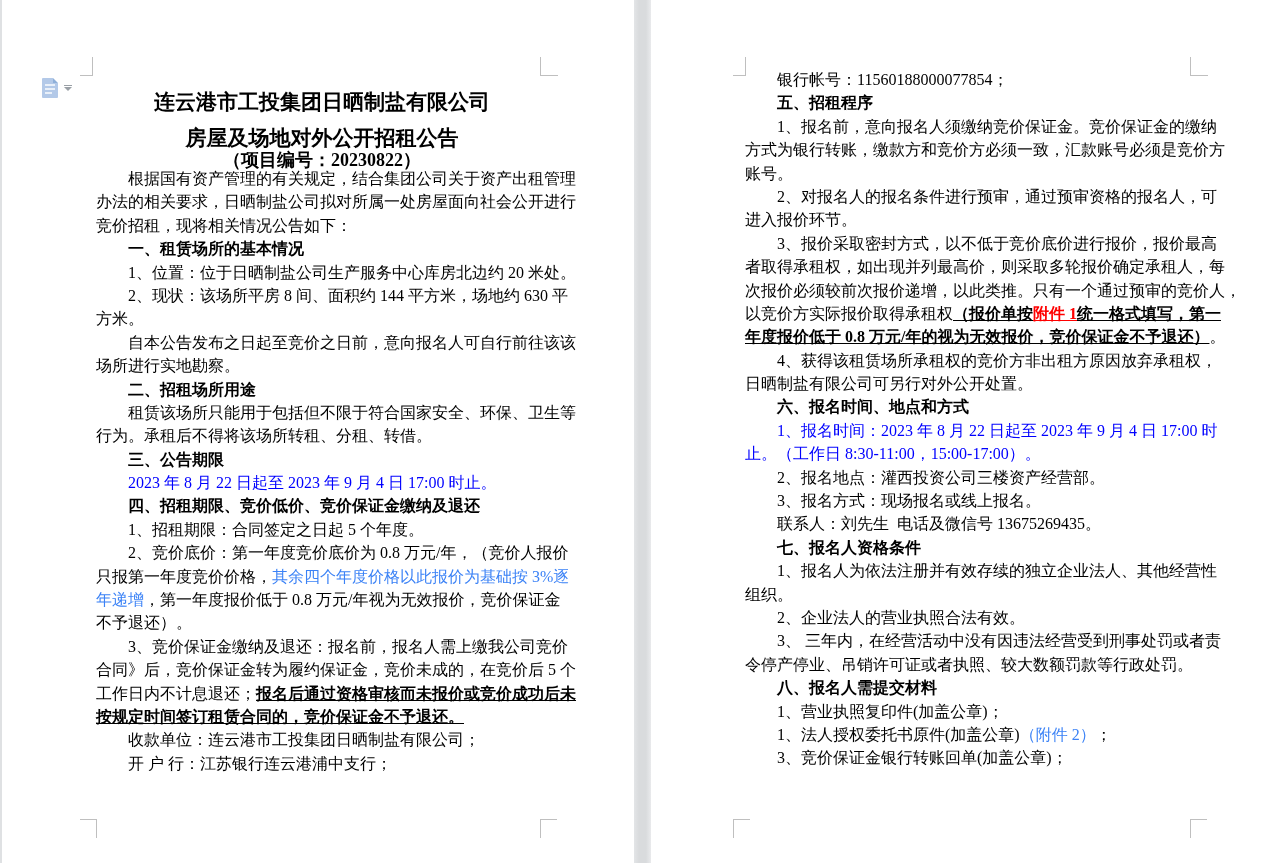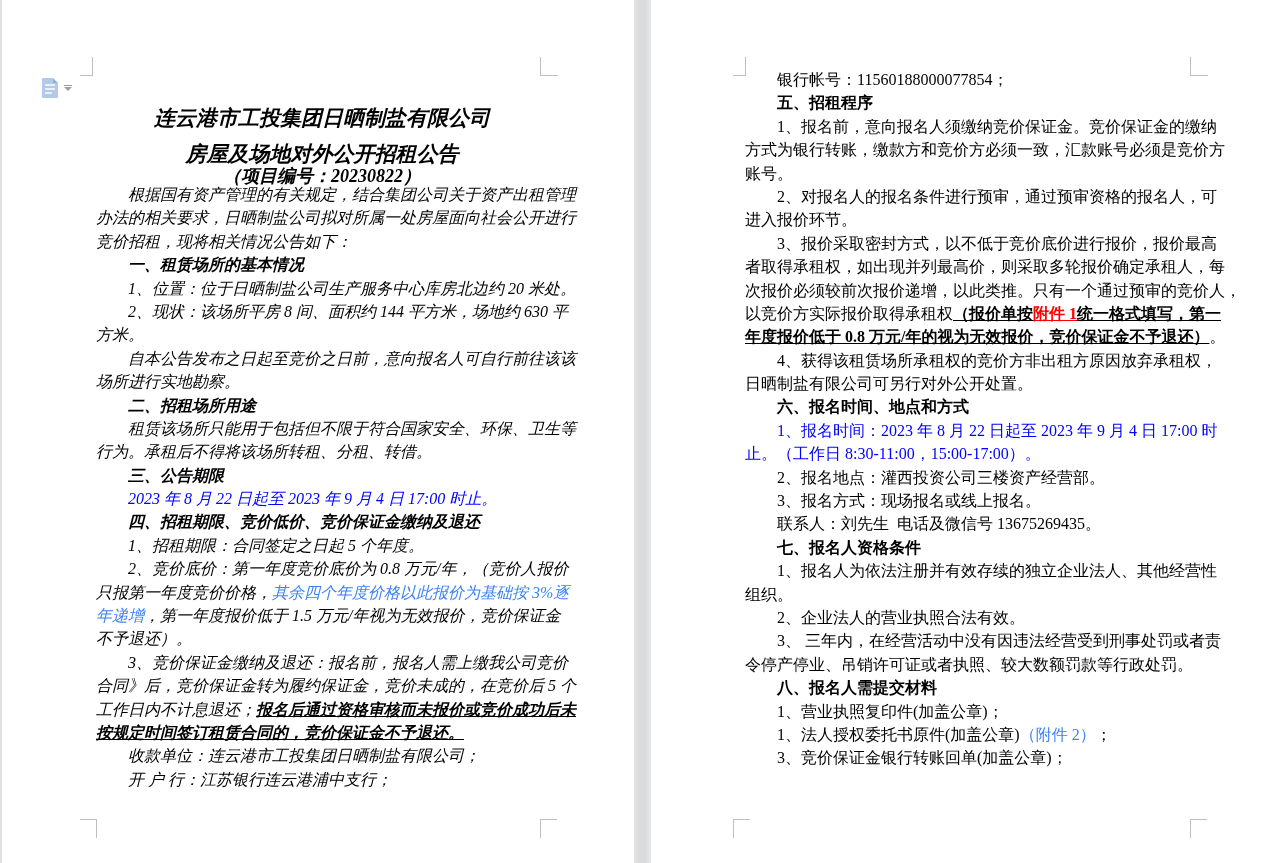--- a/index.html
+++ b/index.html
@@ -24,21 +24,21 @@
                border-left:5px solid #8fb0d9; border-top:5px solid #ffffff; }
   .paste-doc .l1,.paste-doc .l2,.paste-doc .l3 { position:absolute; left:3px; height:2px;
                background:#e9f0f9; width:10px; }
   .paste-doc .l1{ top:6px; } .paste-doc .l2{ top:10px; } .paste-doc .l3{ top:14px; width:7px; }
   .paste-caret { position:absolute; left:26px; top:11px; width:0; height:0;
                border-left:4px solid transparent; border-right:4px solid transparent;
                border-top:4px solid #9aa0a6; }
   .paste-caret::after { content:""; position:absolute; left:-4px; top:-6px; width:8px; height:1px; background:#9aa0a6; }
 
   .page-content { position:absolute; width:452px; color:#000; }
-  #page-left  { left:96px;  top:99px;font-style:italic; }
+  #page-left  { left:96px;  top:83px; }
   #page-right { left:745px; top:68px; }
 
   .doc-title   { text-align:center; font-weight:bold; font-size:21px; height:38px; line-height:38px; white-space:pre; }
   .doc-title-2 { text-align:center; font-weight:bold; font-size:21px; height:30px; line-height:34px; white-space:pre; }
   .doc-proj    { text-align:center; font-weight:bold; font-size:18px; height:16px; line-height:18px; white-space:pre; }
 
   .line { height:23.4px; line-height:23.4px; font-size:16px; white-space:pre; }
   .line.ind { padding-left:32px; }
 
   .seg-n  { color:#000000; }
@@ -90,21 +90,21 @@
       <div class="line"><span class="seg-n">场所进行实地勘察。</span></div>
       <div class="line ind"><span class="seg-h">二、招租场所用途</span></div>
       <div class="line ind"><span class="seg-n">租赁该场所只能用于包括但不限于符合国家安全、环保、卫生等</span></div>
       <div class="line"><span class="seg-n">行为。承租后不得将该场所转租、分租、转借。</span></div>
       <div class="line ind"><span class="seg-h">三、公告期限</span></div>
       <div class="line ind"><span class="seg-b">2023 年 8 月 22 日起至 2023 年 9 月 4 日 17:00 时止。</span></div>
       <div class="line ind"><span class="seg-h">四、招租期限、竞价低价、竞价保证金缴纳及退还</span></div>
       <div class="line ind"><span class="seg-n">1、招租期限：合同签定之日起 5 个年度。</span></div>
       <div class="line ind"><span class="seg-n">2、竞价底价：第一年度竞价底价为 0.8 万元/年，（竞价人报价</span></div>
       <div class="line"><span class="seg-n">只报第一年度竞价价格，</span><span class="seg-r">其余四个年度价格以此报价为基础按 3%逐</span></div>
-      <div class="line"><span class="seg-r">年递增</span><span class="seg-n">，第一年度报价低于 1.5 万元/年视为无效报价，竞价保证金</span></div>
+      <div class="line"><span class="seg-r">年递增</span><span class="seg-n">，第一年度报价低于 0.8 万元/年视为无效报价，竞价保证金</span></div>
       <div class="line"><span class="seg-n">不予退还）。</span></div>
       <div class="line ind"><span class="seg-n">3、竞价保证金缴纳及退还：报名前，报名人需上缴我公司竞价</span></div>
       <div class="line"><span class="seg-n">合同》后，竞价保证金转为履约保证金，竞价未成的，在竞价后 5 个</span></div>
       <div class="line"><span class="seg-n">工作日内不计息退还；</span><span class="seg-u">报名后通过资格审核而未报价或竞价成功后未</span></div>
       <div class="line"><span class="seg-u">按规定时间签订租赁合同的，竞价保证金不予退还。</span></div>
       <div class="line ind"><span class="seg-n">收款单位：连云港市工投集团日晒制盐有限公司；</span></div>
       <div class="line ind"><span class="seg-n">开 户 行：江苏银行连云港浦中支行；</span></div>
     </div>
 
   <div id="page-right" class="page-content">

